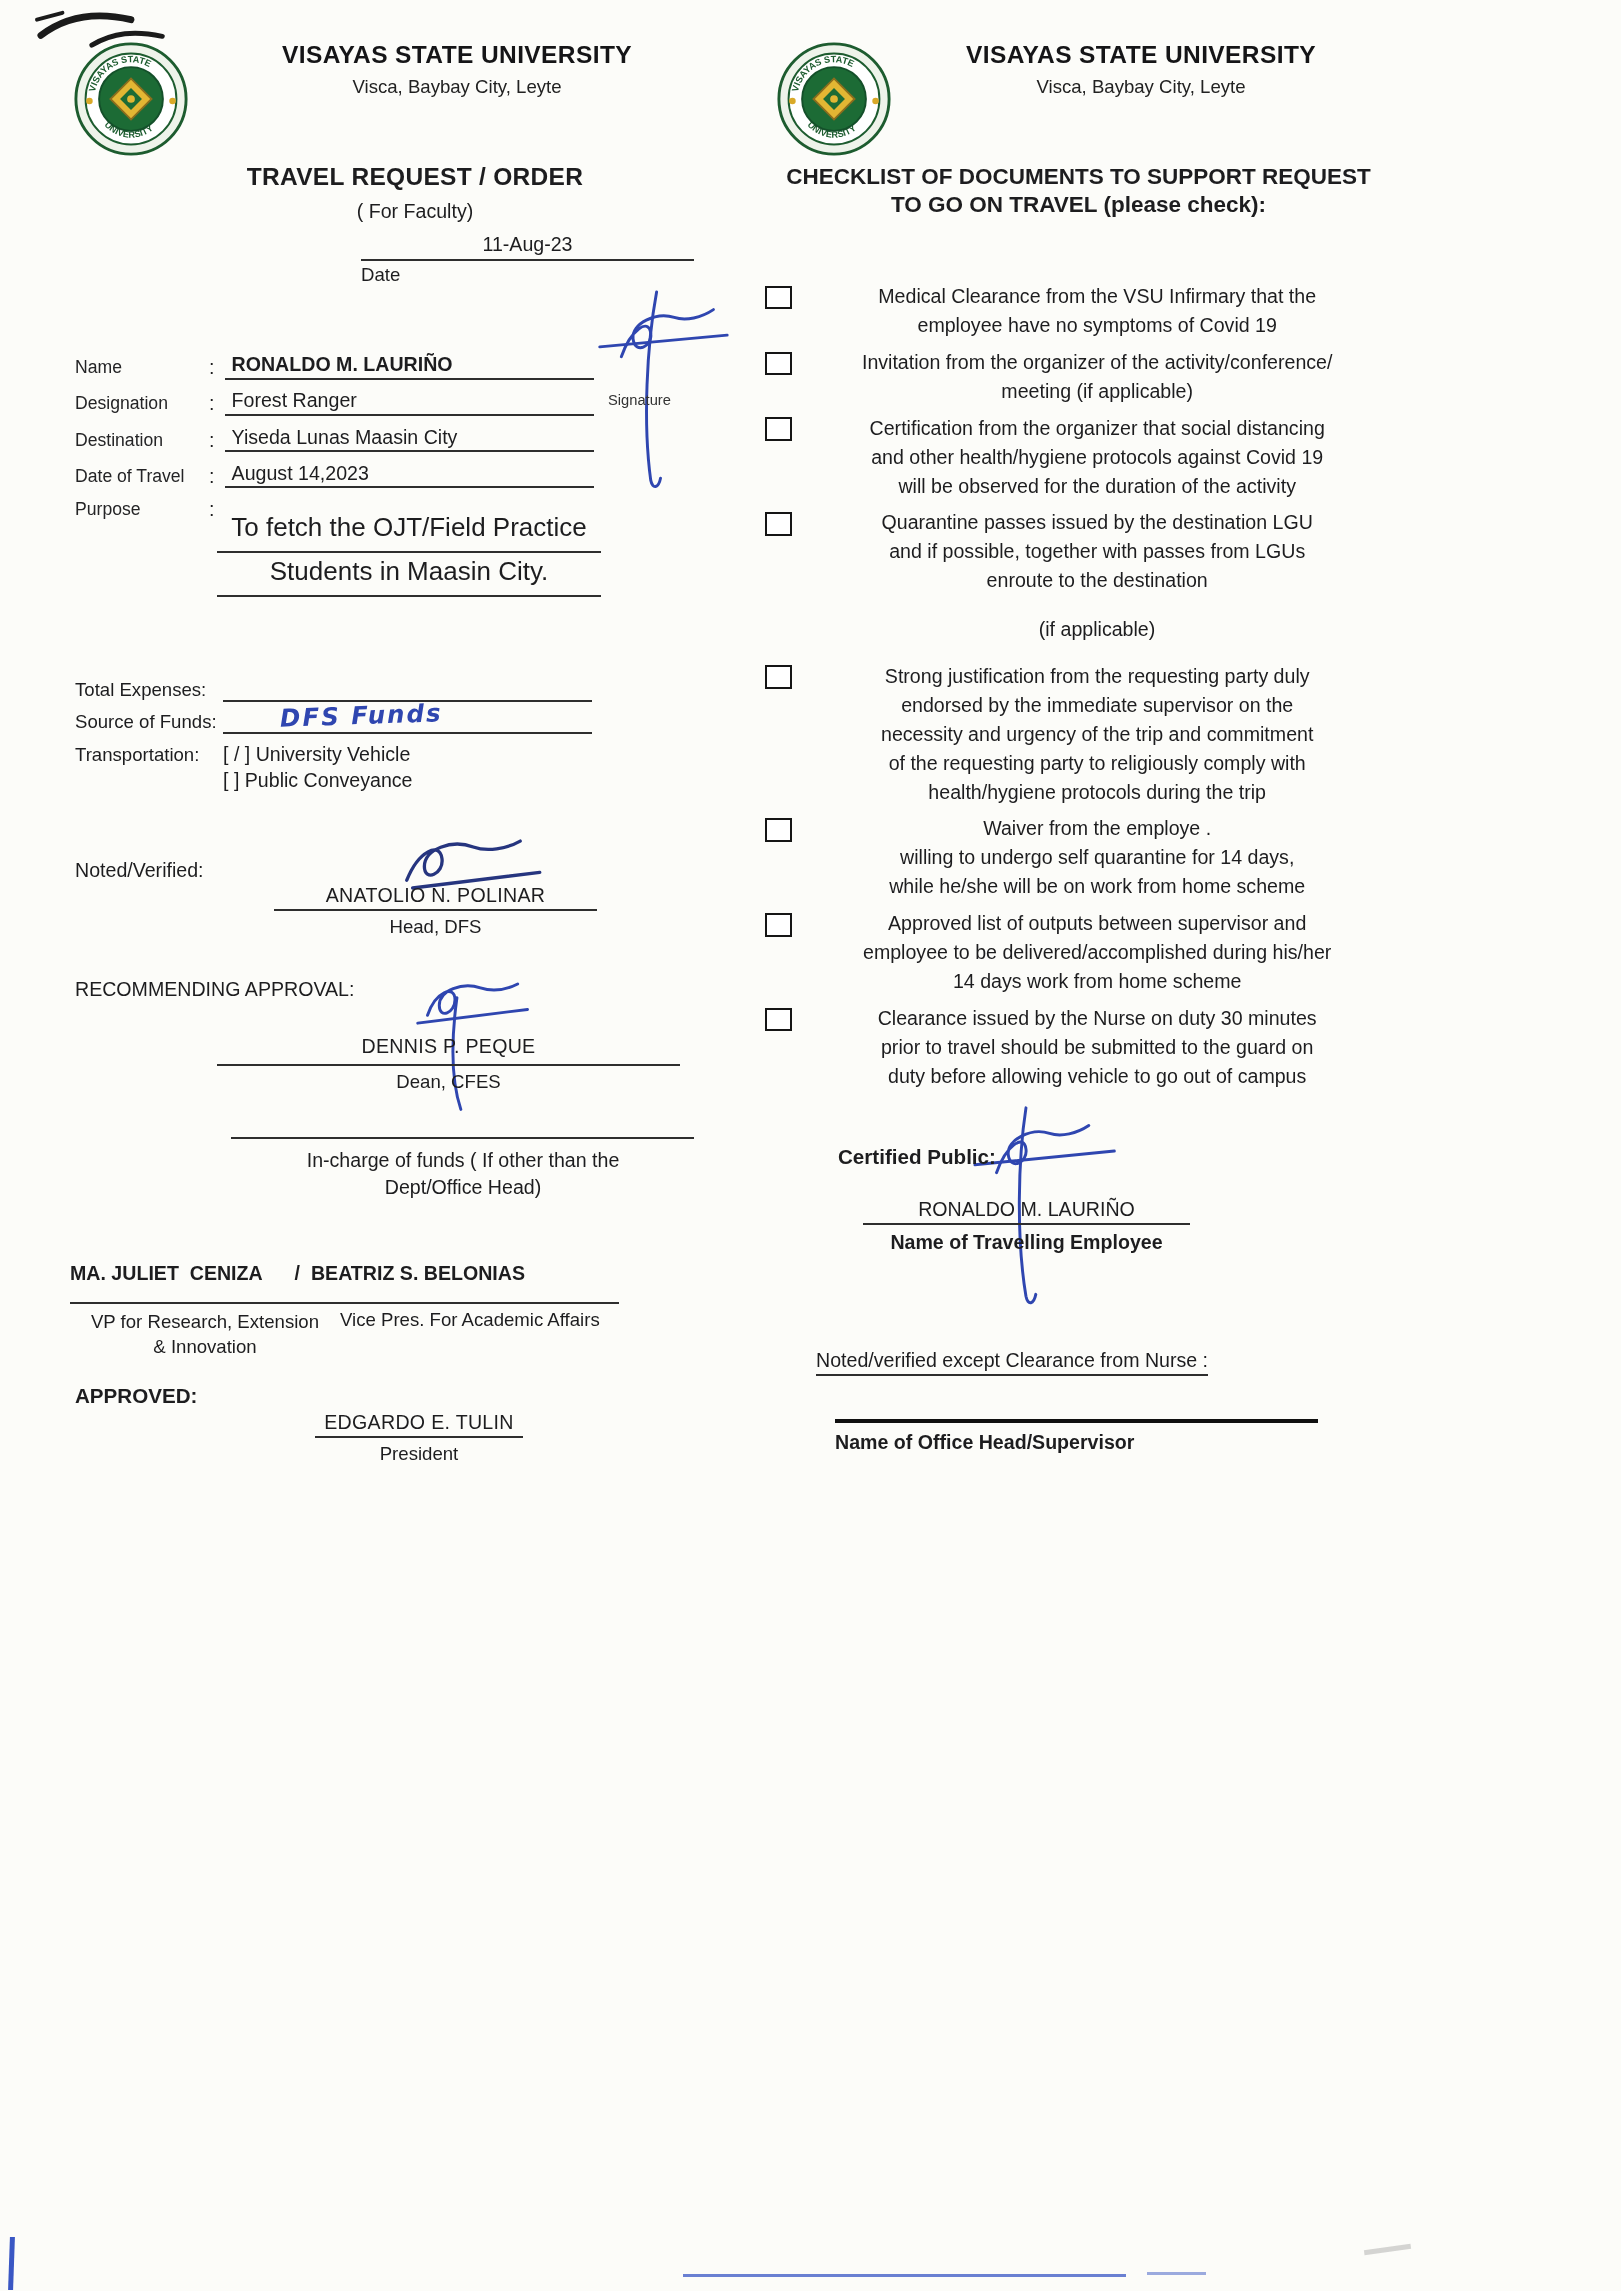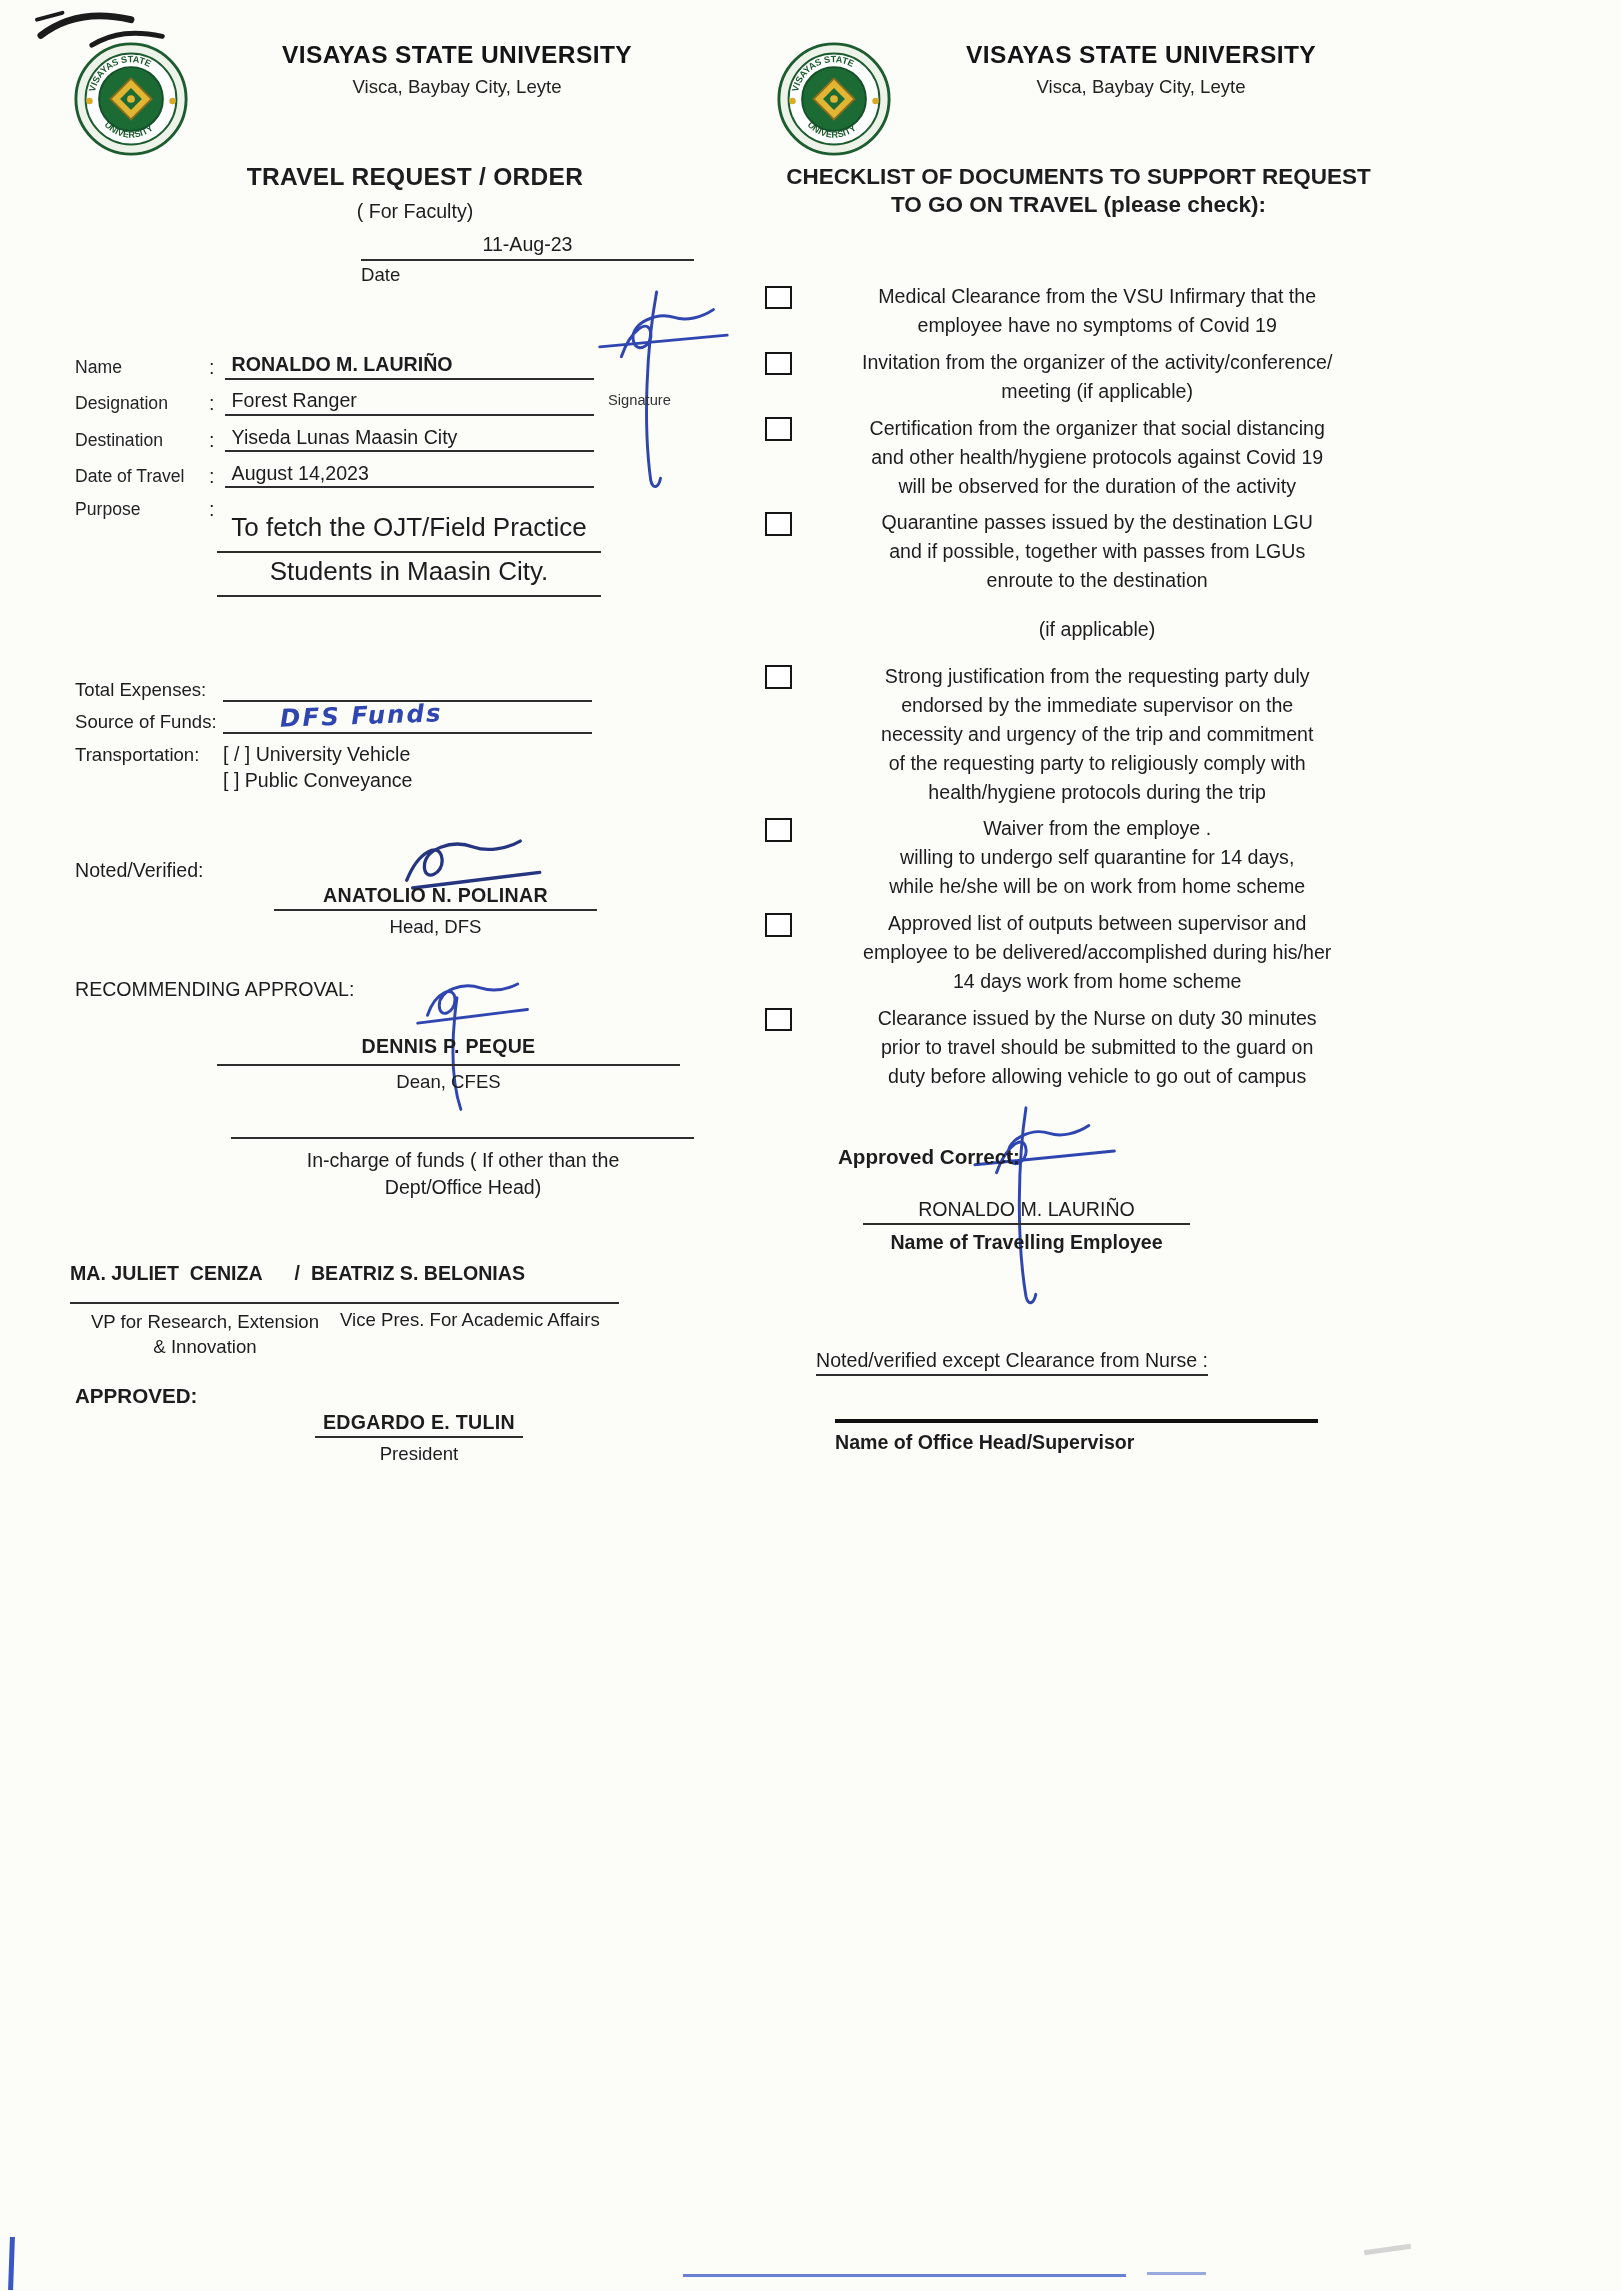--- a/index.html
+++ b/index.html
@@ -39,21 +39,21 @@
   .e-label { width:148px; font-size:18.6px; }
   .e-line { width:369px; min-height:23.5px; position:relative; }
   .handwriting {
     position:absolute; left:57px; top:-9.8px;
     font:italic 700 24.5px "DejaVu Sans", sans-serif; color:#2f46b0;
     transform:rotate(-2deg); letter-spacing:2px;
   }
   .t-opt { font-size:19.6px; }
 
   .sec-label { font-size:19.6px; }
-  .sig-name { font-size:19.6px; font-weight:bold; letter-spacing:0.3px; }
+  .sig-name { font-size:19.6px; font-weight:normal; letter-spacing:0.3px; }
   .sig-title { font-size:18.6px; margin-top:4.9px; }
 
   
   .checklist-title { font-size:22.5px; font-weight:bold; line-height:28px; }
   .cl-item { display:flex; gap:10.8px; margin-bottom:7.8px; }
   .cb { flex:none; width:27.4px; height:23.5px; border:2.9px solid #151515; margin-top:3.9px; background:#fff; }
   .cl-text { width:588px; font-size:19.6px; line-height:29px; white-space:pre-line;text-align:center; }
   .no-cb { padding-left:38px; margin-top:19.6px; margin-bottom:17.6px; }
 
   .thick-line { height:3.9px; background:#101010; }
@@ -297,21 +297,21 @@
 prior to travel should be submitted to the guard on
 duty before allowing vehicle to go out of campus</span>
     </div>
   </div>
 
   <svg class="abs ink" style="left:965px; top:1100px; width:172px; height:214px;" viewBox="0 0 175 218" width="172" height="214">
     <path d="M62,8 C54,60 52,140 62,200 C64,210 70,208 72,198"></path>
     <path d="M10,66 L152,52"></path>
     <path d="M32,74 C42,46 60,34 62,50 C64,64 46,72 44,56 C42,40 68,28 86,34 C98,38 114,34 126,26"></path>
   </svg>
-  <div class="abs bold" style="left:838px; top:1145px; font-size:20.6px;">Approved Correct:</div>
+  <div class="abs bold" style="left:838px; top:1145px; font-size:20.6px;">Certified Public:</div>
   <div class="abs center" style="left:863px; top:1198px; width:327px;">
     <div class="u" style="font-size:19.6px; padding-bottom:2px;">RONALDO M. LAURIÑO</div>
     <div class="bold" style="font-size:19.6px; margin-top:5.9px;">Name of Travelling Employee</div>
   </div>
 
   <div class="abs" style="left:816px; top:1349px;">
     <span class="u" style="font-size:19.6px; padding-bottom:2px; display:inline-block;">Noted/verified except Clearance from Nurse :</span>
   </div>
 
   <div class="abs thick-line" style="left:835px; top:1419px; width:483px;"></div>

